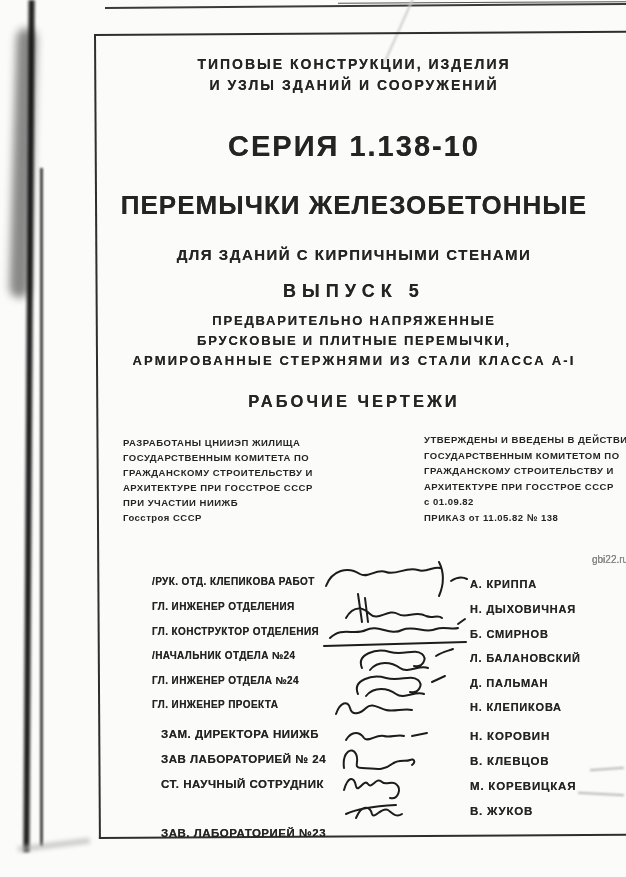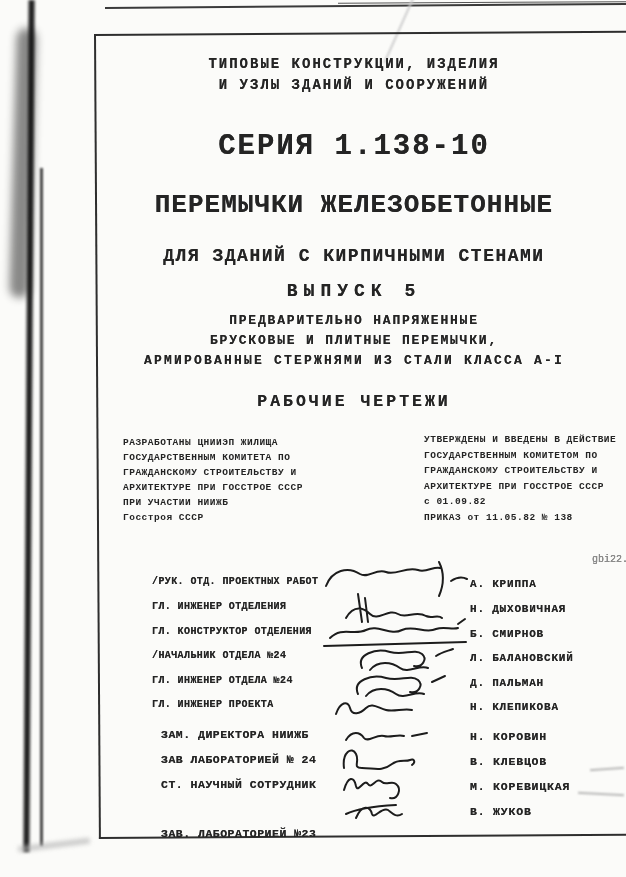--- a/index.html
+++ b/index.html
@@ -1,21 +1,21 @@
 <!DOCTYPE html>
 <html><head>
 <meta charset="utf-8">
 <style>
   html,body{margin:0;padding:0;}
   .page{
     position:relative;
     width:626px;height:877px;
     background:#fbfbf9;
     overflow:hidden;
-    font-family:Liberation Mono, monospace;
+    font-family:Liberation Sans, sans-serif;
     color:#242424;
   }
   .page *{position:absolute;box-sizing:border-box;}
   .txt{white-space:nowrap;font-weight:bold;text-shadow:0 0 .5px rgba(30,30,30,.75);}
   .ctr{text-align:center;left:94px;width:520px;}
 
   
   .band-main{left:26px;top:0;width:6px;height:852px;background:#141414;filter:blur(1.4px);transform:rotate(.35deg);opacity:.95;}
   .band-thin{left:40px;top:168px;width:3px;height:678px;background:#262626;filter:blur(1px);opacity:.85;}
   .band-blob{left:13px;top:28px;width:20px;height:270px;background:#161616;filter:blur(4px);opacity:.5;transform:rotate(1.6deg);border-radius:10px;}
@@ -29,21 +29,21 @@
   .frame{
     left:94px;top:34px;width:560px;height:805px;
     border:2px solid #2e2e2e;border-right:none;
     transform:rotate(-.35deg);transform-origin:top left;
   }
 
   .hdr1{top:56px;font-size:14px;letter-spacing:2px;}
   .hdr2{top:77px;font-size:14px;letter-spacing:2px;}
   .series{top:130px;font-size:29px;letter-spacing:2px;}
   .main-title{top:190px;font-size:26px;letter-spacing:1px;}
-  .subtitle{top:246px;font-size:18px;letter-spacing:1.5px;}
+  .subtitle{top:246px;font-size:15px;letter-spacing:1.5px;}
   .issue{top:281px;font-size:18px;letter-spacing:6px;}
   .d1{top:313px;font-size:13px;letter-spacing:1.8px;}
   .d2{top:333px;font-size:13px;letter-spacing:1.8px;}
   .d3{top:353px;font-size:13px;letter-spacing:2.2px;}
   .doctype{top:392px;font-size:16.5px;letter-spacing:3px;}
 
   .devblock{left:123px;top:435px;width:210px;font-size:9.5px;font-weight:bold;letter-spacing:.5px;}
   .appblock{left:424px;top:432px;width:205px;font-size:9.5px;font-weight:bold;letter-spacing:.5px;}
   .devblock div,.appblock div{position:static;white-space:nowrap;}
   .devblock div{line-height:15px;}
@@ -100,21 +100,21 @@
     <div>УТВЕРЖДЕНЫ И ВВЕДЕНЫ В ДЕЙСТВИЕ</div>
     <div>ГОСУДАРСТВЕННЫМ  КОМИТЕТОМ ПО</div>
     <div>ГРАЖДАНСКОМУ СТРОИТЕЛЬСТВУ И</div>
     <div>АРХИТЕКТУРЕ ПРИ ГОССТРОЕ СССР</div>
     <div>с  01.09.82</div>
     <div>ПРИКАЗ  от  11.05.82  № 138</div>
   </div>
 
   <div class="watermark txt">gbi22.ru</div>
 
-  <div class="txt lab1" style="top:576px;">/РУК. ОТД. ПРОЕКТНЫХ РАБОТ</div>
+  <div class="txt lab1" style="top:576px;">/РУК. ОТД. КЛЕПИКОВА РАБОТ</div>
   <div class="txt lab1" style="top:601px;">ГЛ. ИНЖЕНЕР ОТДЕЛЕНИЯ</div>
   <div class="txt lab1" style="top:626px;">ГЛ. КОНСТРУКТОР ОТДЕЛЕНИЯ</div>
   <div class="txt lab1" style="top:650px;">/НАЧАЛЬНИК ОТДЕЛА №24</div>
   <div class="txt lab1" style="top:675px;text-align:center;">ГЛ. ИНЖЕНЕР ОТДЕЛА №24</div>
   <div class="txt lab1" style="top:699px;">ГЛ. ИНЖЕНЕР ПРОЕКТА</div>
 
   <div class="txt nm" style="top:578px;">А. КРИППА</div>
   <div class="txt nm" style="top:603px;">Н. ДЫХОВИЧНАЯ</div>
   <div class="txt nm" style="top:628px;">Б. СМИРНОВ</div>
   <div class="txt nm" style="top:652px;">Л. БАЛАНОВСКИЙ</div>

